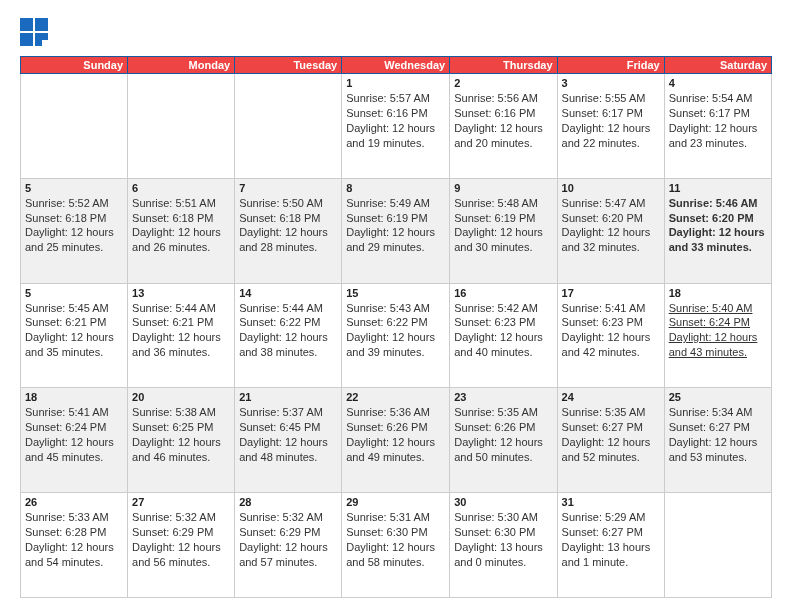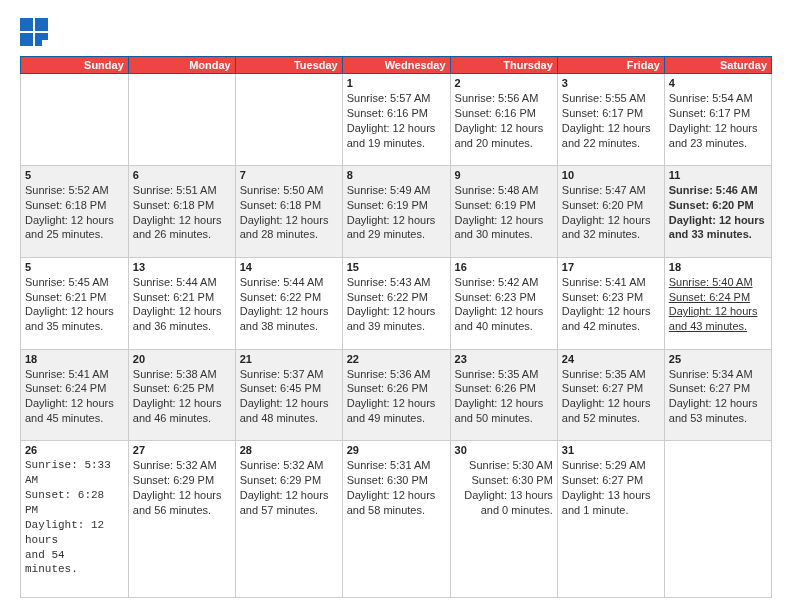--- a/index.html
+++ b/index.html
@@ -315,21 +315,21 @@
             <div class="day-num">25</div>
             <div class="day-info" style="white-space: pre-line;">Sunrise: 5:34 AM
 Sunset: 6:27 PM
 Daylight: 12 hours
 and 53 minutes.</div>
           </td>
         </tr>
         <tr>
           <td>
             <div class="day-num">26</div>
-            <div class="day-info" style="white-space: pre-line; font-family: Liberation Mono, monospace;">Sunrise: 5:33 AM
+            <div class="day-info" style="white-space: pre-line;">Sunrise: 5:33 AM
 Sunset: 6:28 PM
 Daylight: 12 hours
 and 54 minutes.</div>
           </td>
           <td>
             <div class="day-num">27</div>
             <div class="day-info" style="white-space: pre-line;">Sunrise: 5:32 AM
 Sunset: 6:29 PM
 Daylight: 12 hours
 and 56 minutes.</div>
@@ -343,21 +343,21 @@
           </td>
           <td>
             <div class="day-num">29</div>
             <div class="day-info" style="white-space: pre-line;">Sunrise: 5:31 AM
 Sunset: 6:30 PM
 Daylight: 12 hours
 and 58 minutes.</div>
           </td>
           <td>
             <div class="day-num">30</div>
-            <div class="day-info" style="white-space: pre-line; text-align: right;">Sunrise: 5:30 AM
+            <div class="day-info" style="white-space: pre-line;">Sunrise: 5:30 AM
 Sunset: 6:30 PM
 Daylight: 13 hours
 and 0 minutes.</div>
           </td>
           <td>
             <div class="day-num">31</div>
             <div class="day-info" style="white-space: pre-line;">Sunrise: 5:29 AM
 Sunset: 6:27 PM
 Daylight: 13 hours
 and 1 minute.</div>

